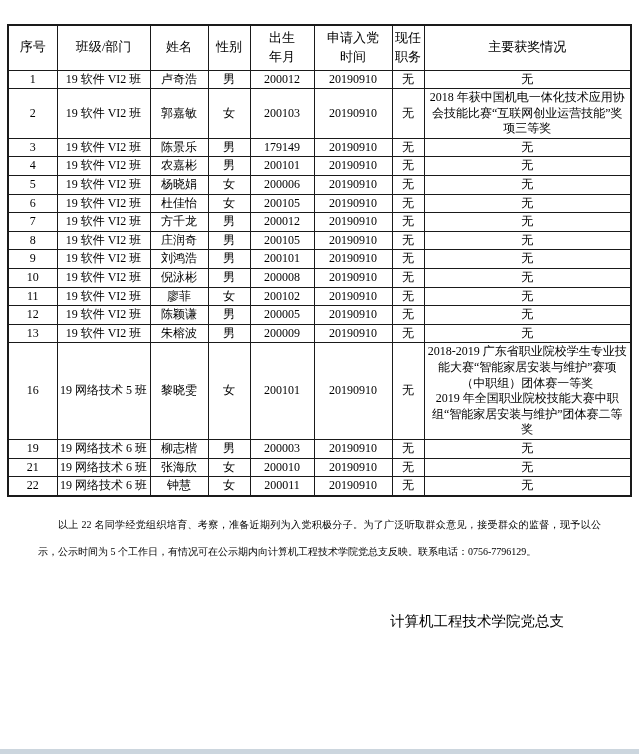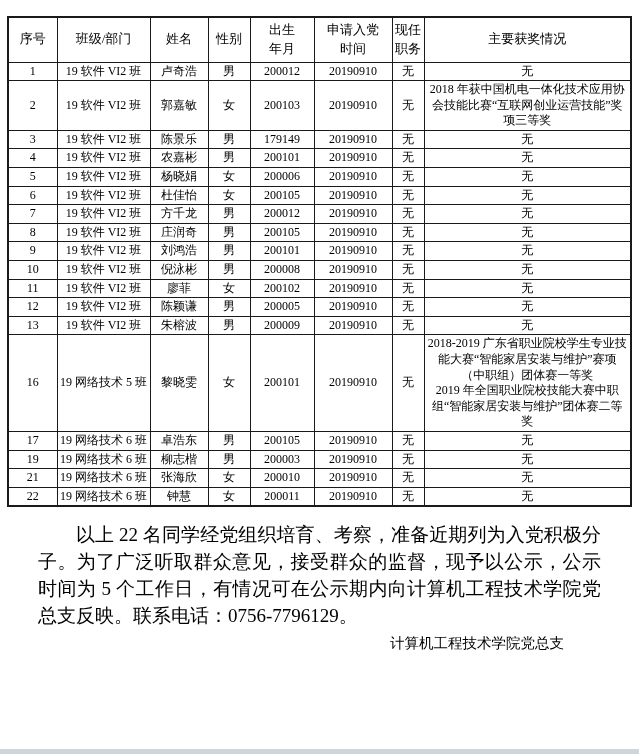--- a/index.html
+++ b/index.html
@@ -4,21 +4,21 @@
 <style>
   html,body{margin:0;padding:0;}
   body{
     width:639px;height:754px;
     background:#ffffff;
     font-family:"Liberation Serif","DejaVu Serif",serif;
     color:#000;
     position:relative;
     overflow:hidden;
   }
-  .doc{padding-top:16px;border-radius:11px;}
+  .doc{padding-top:24px;border-radius:11px;}
   table.notice{
     border-collapse:collapse;
     table-layout:fixed;
     width:623px;
     margin:0 auto;
     border:2px solid #1a1a1a;
   }
   table.notice th, table.notice td{
     border:1px solid #1a1a1a;
     text-align:center;
@@ -40,26 +40,27 @@
     line-height:1.3;
   }
   td.awards-cell{
     white-space:pre-line;
     font-size:11.5px;
     line-height:1.55;
     padding:1px 6px;
   }
   .closing{
     margin:14px 38px 0 38px;
-    font-size:19px;
+    font-size:10px;
     line-height:27px;
     text-align:justify;
     text-indent:2em;
   }
   .sig-block{
+    margin-top:42px;
     padding-right:45px;
     text-align:right;
     font-size:14.5px;
     line-height:28px;
   }
   .sig-line{margin-right:30px;}
   .bottom-strip{
     position:absolute;
     left:0;bottom:0;
     width:100%;height:5px;
@@ -233,30 +234,20 @@
           <td>19 网络技术 5 班</td>
           <td>黎晓雯</td>
           <td>女</td>
           <td>200101</td>
           <td>20190910</td>
           <td>无</td>
           <td class="awards-cell">2018-2019 广东省职业院校学生专业技能大赛“智能家居安装与维护”赛项（中职组）团体赛一等奖
 2019 年全国职业院校技能大赛中职组“智能家居安装与维护”团体赛二等奖</td>
         </tr>
         <tr>
-          <td>17</td>
-          <td>19 网络技术 6 班</td>
-          <td>卓浩东</td>
-          <td>男</td>
-          <td>200105</td>
-          <td>20190910</td>
-          <td>无</td>
-          <td class="awards-cell">无</td>
-        </tr>
-        <tr>
           <td>19</td>
           <td>19 网络技术 6 班</td>
           <td>柳志楷</td>
           <td>男</td>
           <td>200003</td>
           <td>20190910</td>
           <td>无</td>
           <td class="awards-cell">无</td>
         </tr>
         <tr>

